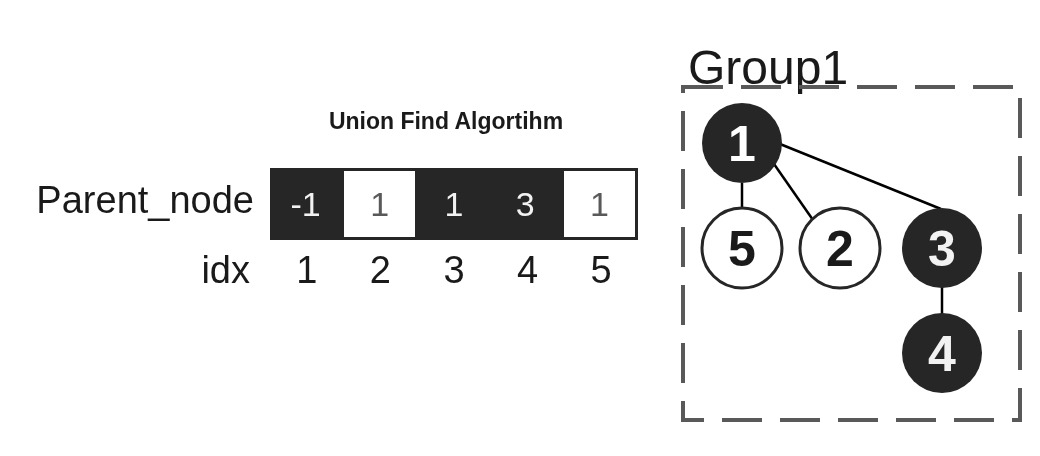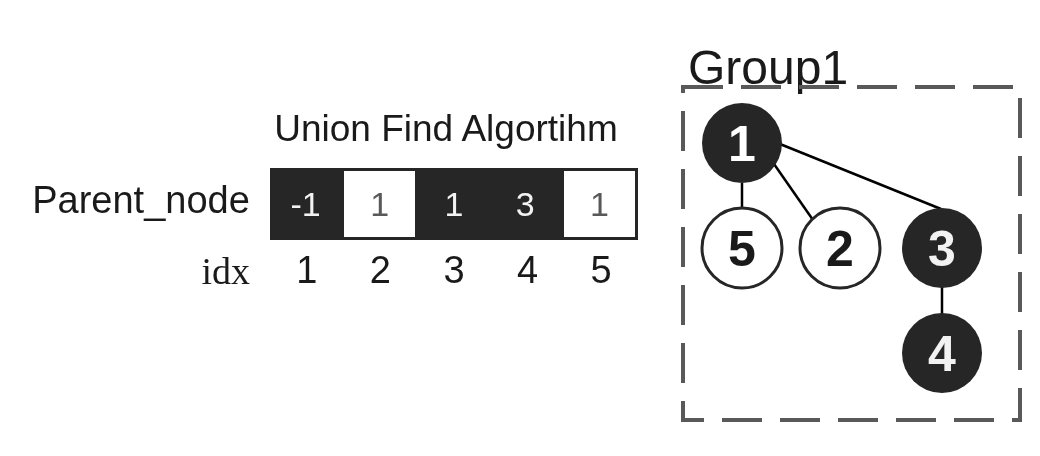--- a/index.html
+++ b/index.html
@@ -11,27 +11,28 @@
     overflow: hidden;
     font-family: "Liberation Sans", sans-serif;
     color: #1a1a1a;
   }
 
   
   .title {
     position: absolute;
     left: 262px; top: 108px; width: 368px;
     text-align: center;
-    font-size: 37px;
+    font-size: 23px;
     white-space: nowrap;
+    font-weight: bold;
   }
   .row-label {
     position: absolute;
-    left: 16px; top: 179px; width: 250px;
-    text-align: center;
+    left: 4px; top: 179px; width: 250px;
+    text-align: right;
     font-size: 38px;
     white-space: nowrap;
   }
   .ptable {
     position: absolute;
     left: 270px; top: 168px;
     width: 368px; height: 72px;
     display: flex;
     background: #262626;
   }
@@ -44,21 +45,20 @@
     box-sizing: border-box;
   }
   .cell[data-variant="dark"]  { background: #262626; color: #f2f2f2; }
   .cell[data-variant="light"] { background: #ffffff; color: #595959; border: 3px solid #262626; }
 
   .idx-label {
     position: absolute;
     left: 0; top: 249px; width: 250px;
     text-align: right;
     font-size: 38px;
-    font-family: Liberation Serif, serif;
   }
   .idx-row {
     position: absolute;
     left: 270px; top: 249px; width: 368px;
     display: flex;
   }
   .idx-cell {
     flex: 1 1 0;
     text-align: center;
     font-size: 38px;

